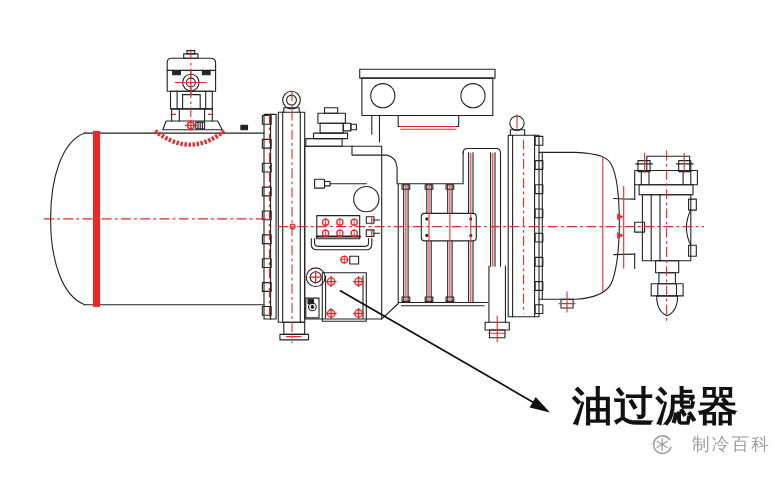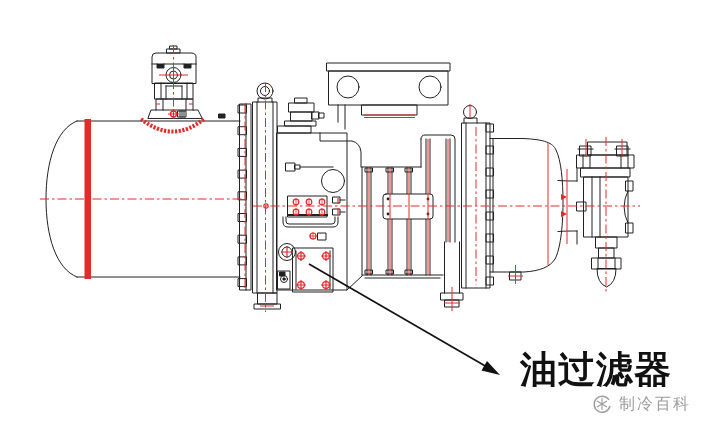--- a/index.html
+++ b/index.html
@@ -1,20 +1,20 @@
 <!DOCTYPE html>
 <html><head>
 <meta charset="utf-8">
 <style>
   html,body{margin:0;padding:0;}
   body{width:711px;height:434px;background:#ffffff;overflow:hidden;font-family:"Liberation Sans",sans-serif;}
   .stage{position:relative;width:711px;height:342px;background:#fff;}
   svg.drawing{position:absolute;left:0;top:0;}
   .oil-label{position:absolute;left:520px;top:345px;width:170px;font-family:"DejaVu Serif","Liberation Serif",serif;font-weight:bold;font-size:37px;color:#111;letter-spacing:1px;white-space:nowrap;}
-  .watermark{position:absolute;left:591px;top:393px;display:flex;align-items:center;gap:6px;color:#9d9d9d;}
+  .watermark{position:absolute;left:591px;top:393px;display:flex;align-items:center;gap:16px;color:#9d9d9d;}
   .watermark .wm-text{font-size:16px;letter-spacing:2px;color:#9d9d9d;font-family:"Liberation Sans",sans-serif;}
 </style>
 </head>
 <body>
 
 <div class="stage">
 <svg class="drawing" width="711" height="434" viewBox="0 0 711 434">
 
   <g stroke="#222" fill="none" stroke-width="1" stroke-linecap="square" stroke-linejoin="round">
 

